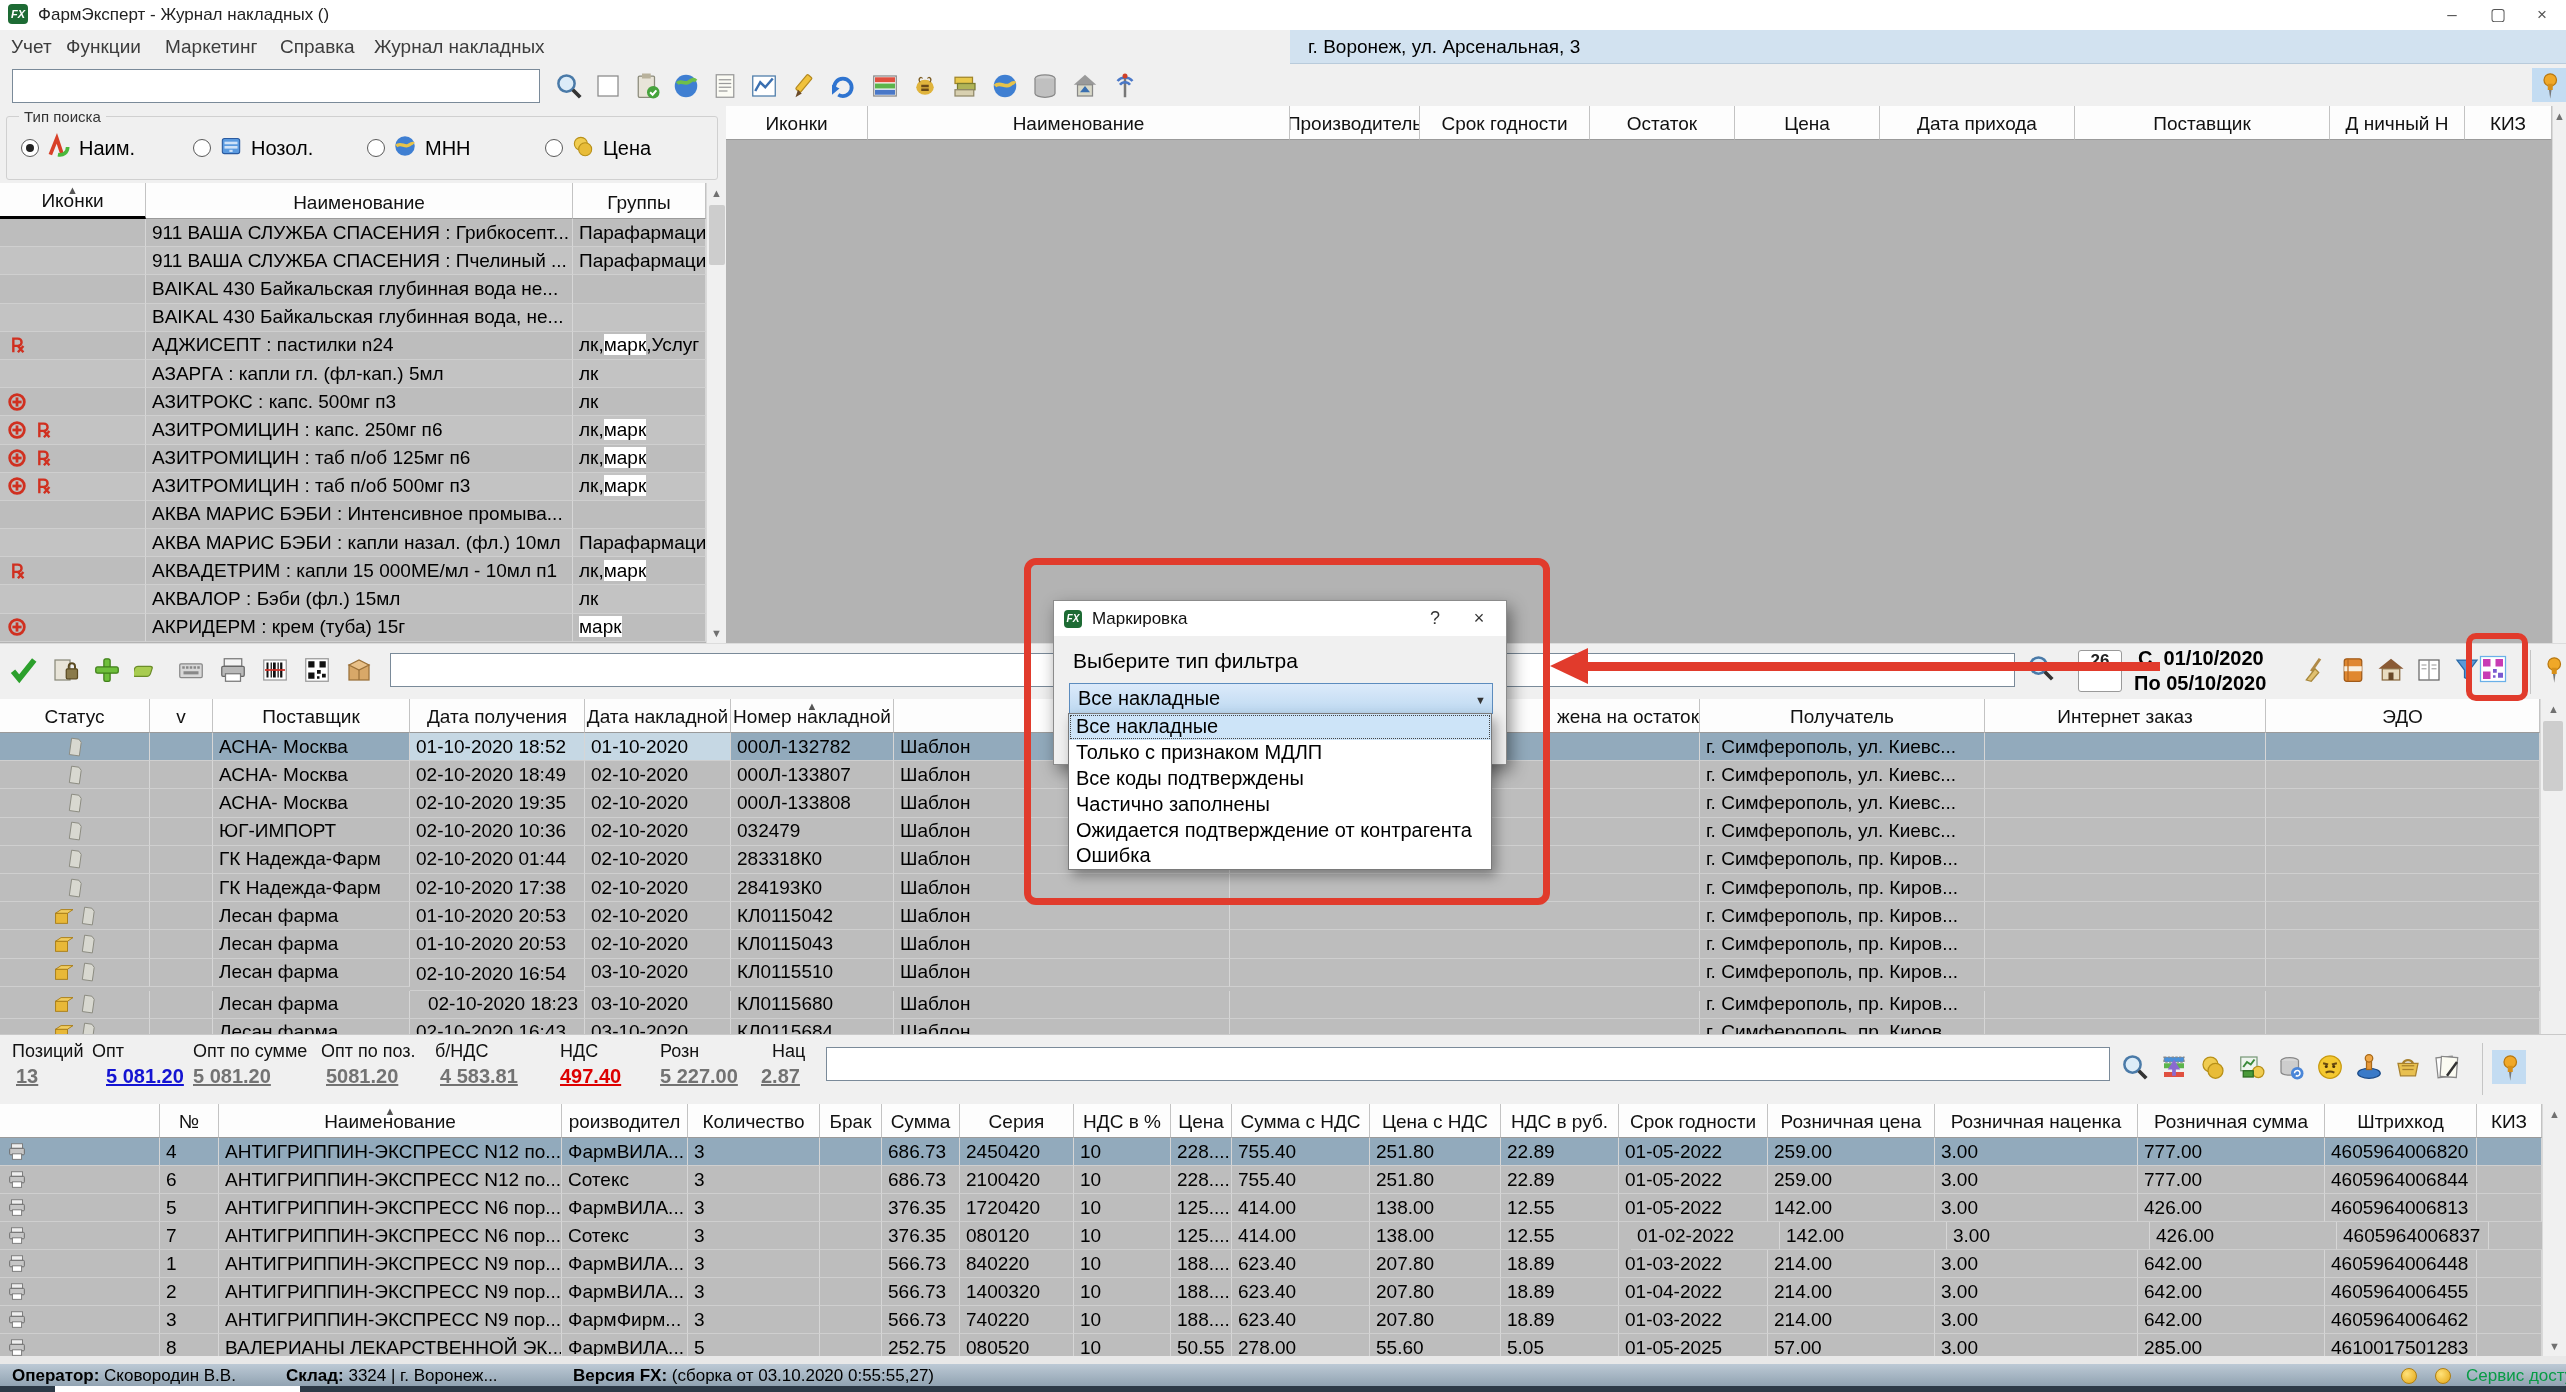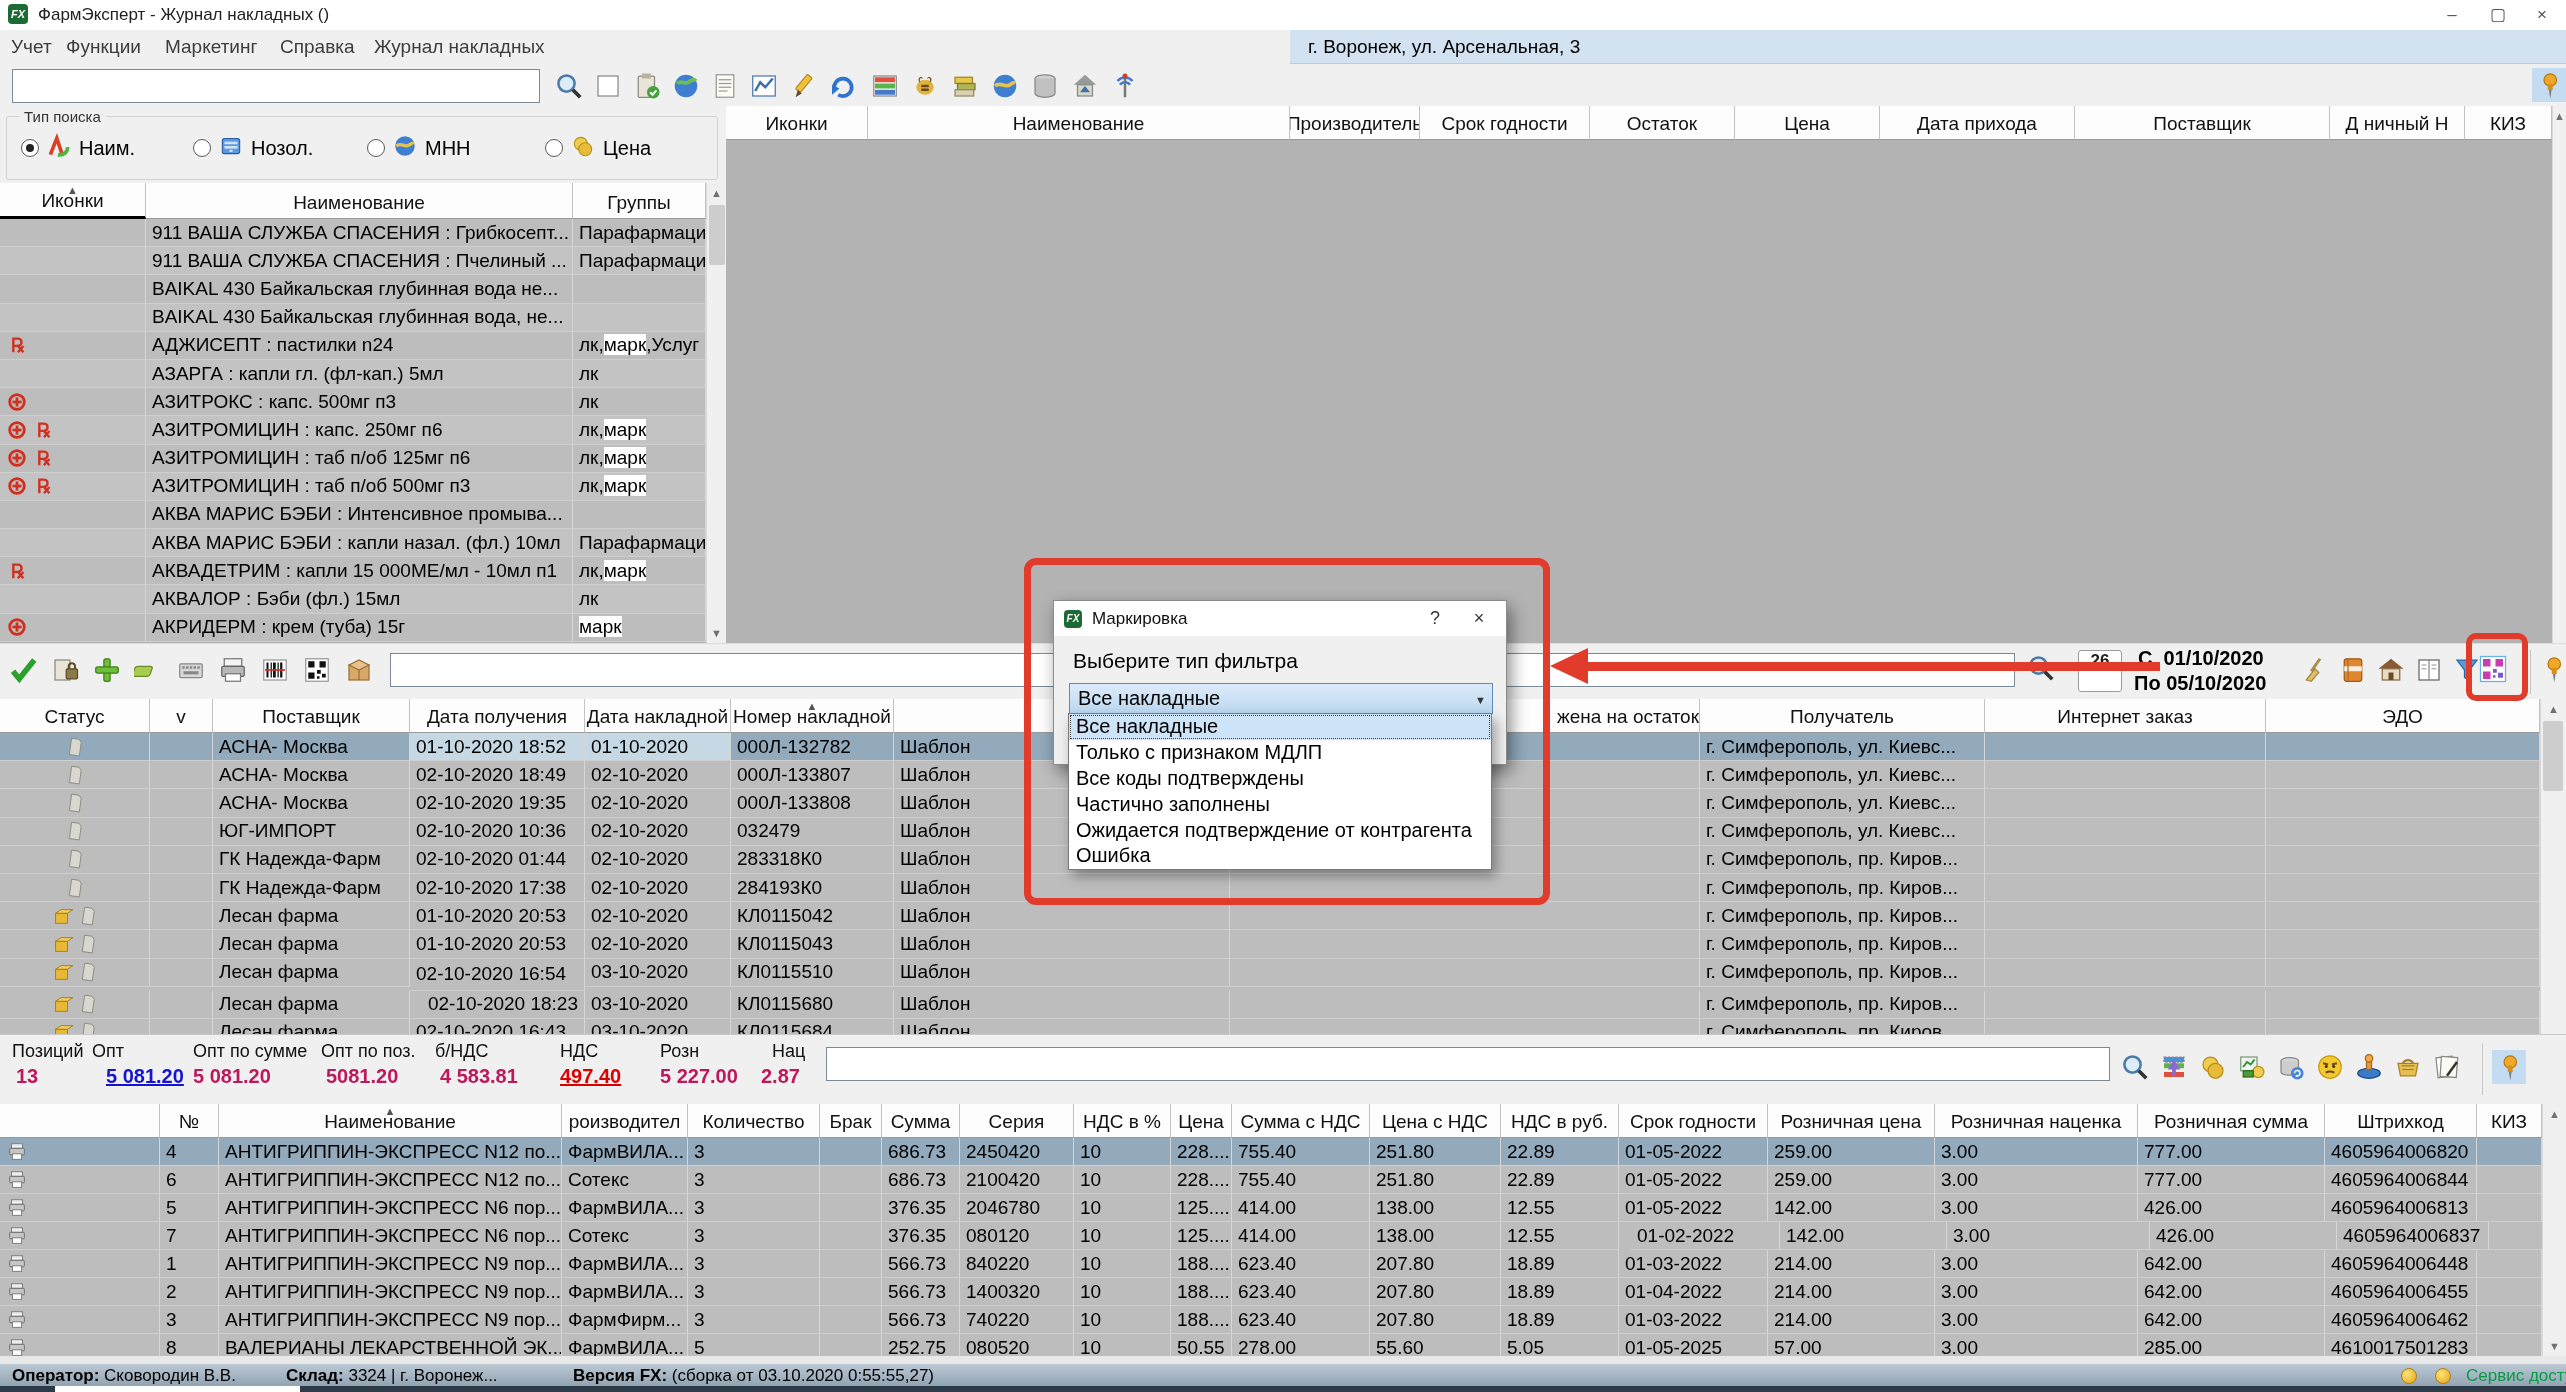--- a/index.html
+++ b/index.html
@@ -67,21 +67,21 @@
   
   .mid-toolbar { left:0; top:643px; width:2566px; height:56px; background:#f0f0f0; border-top:1px solid #dcdcdc; }
   .datebox { position:absolute; font-size:20px; font-weight:bold; color:#000; white-space:nowrap; }
   .calendar { position:absolute; width:44px; height:42px; border:1px solid #9a9a9a; background:#fff; border-radius:3px; }
   .calendar .cap { height:13px; background:#5cb832; border-radius:2px 2px 0 0; }
   .calendar .day { text-align:center; font-size:17px; font-weight:bold; color:#222; }
 
   
   .summary { left:0; top:1034px; width:2566px; height:70px; background:#f0f0f0; border-top:1px solid #c9c9c9; }
   .sum-label { position:absolute; top:6px; font-size:18px; color:#111; }
-  .sum-value { position:absolute; top:30px; font-size:20px; font-weight:bold; color:#be185d; }
+  .sum-value { position:absolute; top:30px; font-size:20px; font-weight:bold; color:#737373;text-decoration:underline; }
   .sum-value.link { color:#1414d2; text-decoration:underline; }
   .sum-value.alert { color:#dd0000; text-decoration:underline; }
 
   
   .strip { left:0; top:1356px; width:2566px; height:8px; background:#e8e8e8; }
   .statusbar { left:0; top:1364px; width:2566px; height:22px;
                background:linear-gradient(#bcc9d5,#91a3b2); font-size:17px; color:#000; }
   .statusbar b { font-weight:bold; }
   .sb-item { position:absolute; top:2px; white-space:nowrap; }
   .statusfoot { left:0; top:1386px; width:2566px; height:6px; background:#2d3a47; }
@@ -1458,21 +1458,21 @@
         <div class="td" style="width: 132px; height: 28px;">
           <span>3</span>
         </div>
         <div class="td" style="width: 62px; height: 28px;">
           <span></span>
         </div>
         <div class="td" style="width: 78px; height: 28px;">
           <span>376.35</span>
         </div>
         <div class="td" style="width: 114px; height: 28px;">
-          <span>2046780</span>
+          <span>1720420</span>
         </div>
         <div class="td" style="width: 97px; height: 28px;">
           <span>10</span>
         </div>
         <div class="td" style="width: 61px; height: 28px;">
           <span>125....</span>
         </div>
         <div class="td" style="width: 138px; height: 28px;">
           <span>414.00</span>
         </div>

